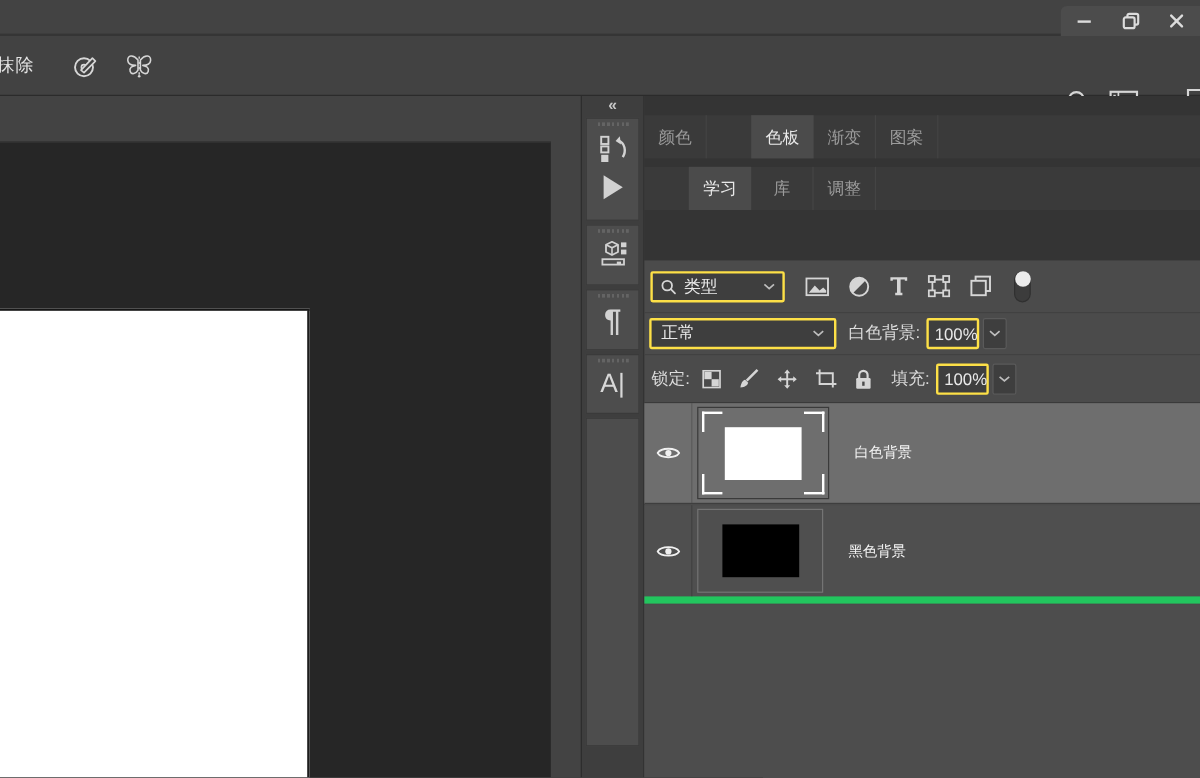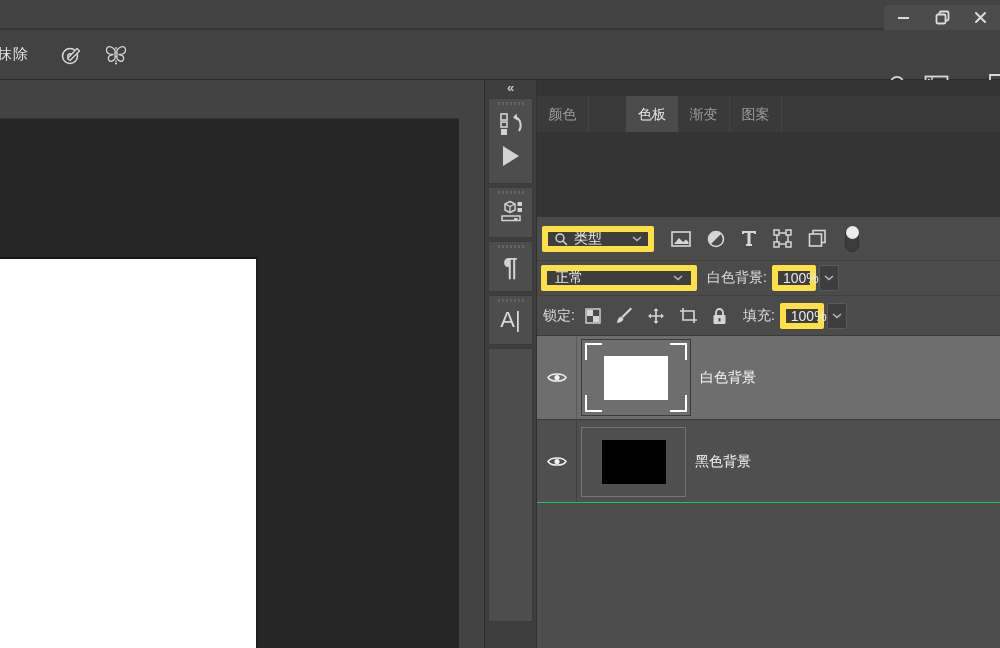--- a/index.html
+++ b/index.html
@@ -34,31 +34,31 @@
   .glyph-char { font-size:22px; color:#d8d8d8; line-height:1; }
 
   
   .panels { left:537px; top:80px; width:463px; height:480px; background:#343434; }
   .tabrow { position:absolute; left:0; width:463px; height:36px; background:#3a3a3a; display:flex; }
   .tab { width:52px; height:36px; line-height:36px; text-align:center; font-size:14px; color:#9b9b9b; border-right:1px solid #444; cursor:default; }
   .tab.active { background:#4b4b4b; color:#e9e9e9; border-right:none;margin-left:37px; }
 
   .layers-body { position:absolute; left:0; top:137px; width:463px; height:431px; background:#4b4b4b; }
   .prow { position:absolute; left:0; width:463px; display:flex; align-items:center; }
-  .ctrl-box { background:#3e3e3e; border:6px solid #fde047; border-radius:2px; display:flex; align-items:center; color:#e8e8e8; font-size:14px; }
+  .ctrl-box { background:#3e3e3e; border:2px solid #fde047; border-radius:2px; display:flex; align-items:center; color:#e8e8e8; font-size:14px; }
   .chev-box { width:20px; height:26px; background:#3e3e3e; border:1px solid #5a5a5a; border-radius:2px; display:flex; align-items:center; justify-content:center; margin-left:3px; }
   .plabel { font-size:14px; color:#dcdcdc; }
   .filter-icons { display:flex; align-items:center; gap:16px; margin-left:17px; }
   .toggle { width:14px; height:26px; border-radius:7px; background:#3c3c3c; border:1px solid #303030; position:relative; margin-left:18px; }
   .toggle .knob { position:absolute; left:0; top:-1px; width:13px; height:13px; border-radius:50%; background:#ececec; }
 
   .layer-row { position:absolute; left:0; width:463px; display:flex; align-items:stretch; }
   .eye-cell { width:40px; display:flex; align-items:center; justify-content:center; border-right:1px solid rgba(0,0,0,0.18); }
   .thumb-cell { flex:0 0 auto; display:flex; align-items:center; padding-left:4px; }
-  .layer-name { font-size:14px; color:#f5f5f5; margin-left:9px; align-self:center;font-family:Liberation Mono, monospace; }
+  .layer-name { font-size:12px; color:#f5f5f5; margin-left:21px; align-self:center;font-family:Liberation Mono, monospace; }
   .thumb-frame-sel { position:relative; width:110px; height:77px; border:1px solid #3a3a3a; }
   .thumb-frame { position:relative; width:105px; height:70px; border:1px solid #747474; }
   .thumb { position:absolute; left:50%; top:50%; transform:translate(-50%,-50%); width:64px; height:44px; }
   .corner { position:absolute; width:17px; height:17px; }
   .corner.tl { left:3px; top:3px; border-left:2px solid #fff; border-top:2px solid #fff; }
   .corner.tr { right:3px; top:3px; border-right:2px solid #fff; border-top:2px solid #fff; }
   .corner.bl { left:3px; bottom:3px; border-left:2px solid #fff; border-bottom:2px solid #fff; }
   .corner.br { right:3px; bottom:3px; border-right:2px solid #fff; border-bottom:2px solid #fff; }
 
   svg { display:block; }
@@ -203,20 +203,25 @@
 
   <div class="abs panels">
 
     <div class="tabrow" style="top:16px;">
       <div class="tab">颜色</div>
       <div class="tab active">色板</div>
       <div class="tab">渐变</div>
       <div class="tab">图案</div>
     </div>
 
+    <div class="tabrow" style="top:59px;">
+      <div class="tab active">学习</div>
+      <div class="tab">库</div>
+      <div class="tab">调整</div>
+    </div>
 
 
     <div class="layers-body">
 
       <div class="prow" style="top:0; height:44px; border-bottom:1px solid #414141;">
         <div class="ctrl-box" style="margin-left:5px; width:112px; height:26px; padding:0 6px;">
           <svg width="14" height="14" viewBox="0 0 14 14">
             <circle cx="6" cy="6" r="4" fill="none" stroke="#d6d6d6" stroke-width="1.5"></circle>
             <path d="M9 9 L12.5 12.5" stroke="#d6d6d6" stroke-width="1.5" stroke-linecap="round"></path>
           </svg>
@@ -339,21 +344,21 @@
             <span class="corner tl"></span>
             <span class="corner tr"></span>
             <span class="corner bl"></span>
             <span class="corner br"></span>
             <div class="thumb" style="background-color: rgb(255, 255, 255);"></div>
           </div>
         </div>
         <span class="layer-name">白色背景</span>
       </div>
 
-      <div class="layer-row" style="top:204px; height:82px; background:#4f4f4f; border-bottom:1px solid #22c55e;">
+      <div class="layer-row" style="top:204px; height:82px; background:#4f4f4f; border-bottom:6px solid #22c55e;">
         <div class="eye-cell">
           <svg width="20" height="13" viewBox="0 0 20 13">
             <path d="M1 6.5 C4 1.8 16 1.8 19 6.5 C16 11.2 4 11.2 1 6.5 Z" fill="none" stroke="#f0f0f0" stroke-width="1.5"></path>
             <circle cx="10" cy="6.5" r="2.6" fill="#f0f0f0"></circle>
           </svg>
         </div>
         <div class="thumb-cell">
           <div class="thumb-frame">
             <div class="thumb" style="background-color: rgb(0, 0, 0);"></div>
           </div>

